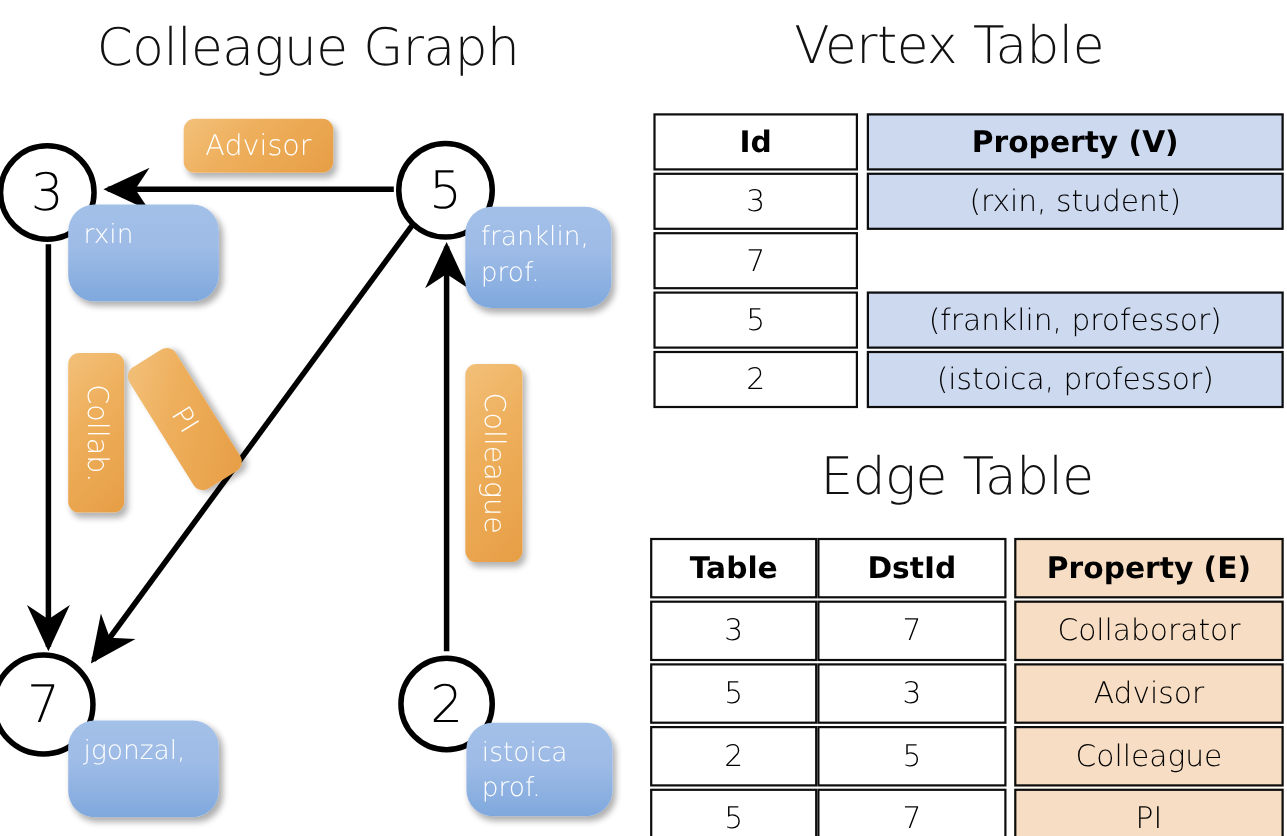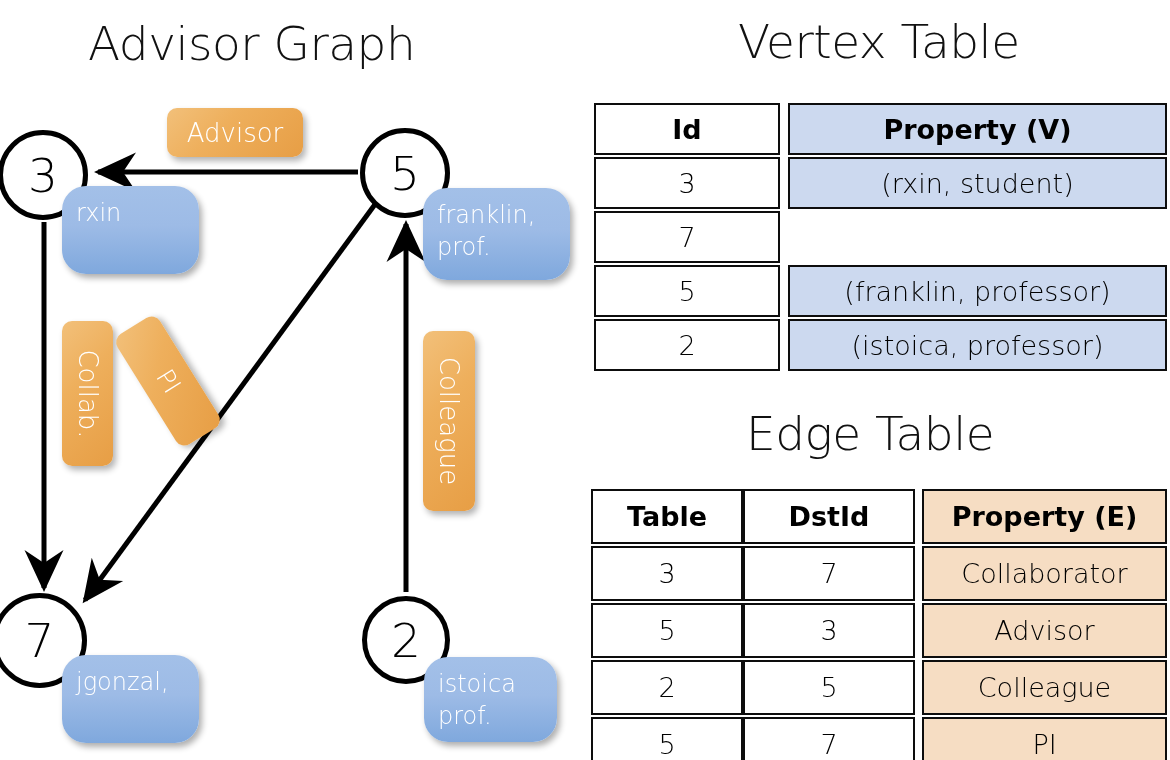--- a/index.html
+++ b/index.html
@@ -20,21 +20,21 @@
   .title {
     position: absolute;
     font-family: "DejaVu Sans", sans-serif;
     font-weight: 300;
     font-size: 47px;
     letter-spacing: -0.5px;
     color: #111111;
     white-space: nowrap;
   }
   #title-property-graph { left: 88px;  top: 16px; }
-  #title-vertex-table   { left: 722px; top: 14px; margin-left: 16px; }
+  #title-vertex-table   { left: 722px; top: 14px; }
   #title-edge-table     { left: 746px; top: 406px; }
 
   
   #graph-panel {
     position: absolute;
     left: 0; top: 0;
     width: 585px; height: 760px;
   }
   #graph-svg {
     position: absolute;
@@ -74,21 +74,21 @@
     color: #ffffff;
     font-family: "DejaVu Sans", sans-serif;
     font-weight: 300;
     font-size: 24px;
     line-height: 1.32;
     box-sizing: border-box;
     padding: 12px 0 0 14px;
     z-index: 5;
   }
   #box-rxin     { left: 62px;  top: 186px; width: 137px; height: 88px; }
-  #box-franklin { left: 423px; top: 188px; width: 147px; height: 92px; }
+  #box-franklin { left: 423px; top: 188px; width: 133px; height: 92px; }
   #box-jgonzal  { left: 62px;  top: 655px; width: 137px; height: 88px; }
   #box-istoica  { left: 424px; top: 657px; width: 133px; height: 85px; }
 
   
   .edge-label {
     position: absolute;
     border-radius: 10px;
     background: linear-gradient(135deg, #f2c07a 0%, #eeaf5c 40%, #e79e45 100%);
     box-shadow: 3px 4px 6px rgba(0,0,0,0.30);
     color: #ffffff;
@@ -139,21 +139,21 @@
   .cell.peach { background: #f6ddc3; }
 
   
   #vertex-table { position: absolute; left: 0; top: 0; width: 1170px; height: 760px; padding-left: 28px; }
   
   #edge-table { position: absolute; left: 0; top: 0; width: 1170px; height: 760px; }
 </style>
 </head>
 <body>
 
-<div class="title" id="title-property-graph">Advisor Graph</div>
+<div class="title" id="title-property-graph">Colleague Graph</div>
 
 <div class="title" id="title-vertex-table">Vertex Table</div>
 
 <div class="title" id="title-edge-table">Edge Table</div>
 
 <div id="graph-panel">
 
   <svg id="graph-svg" viewBox="0 0 585 760">
     <defs>
       <marker id="arrowhead" markerWidth="9" markerHeight="9" refX="7.6" refY="4.5" orient="auto" markerUnits="strokeWidth">

